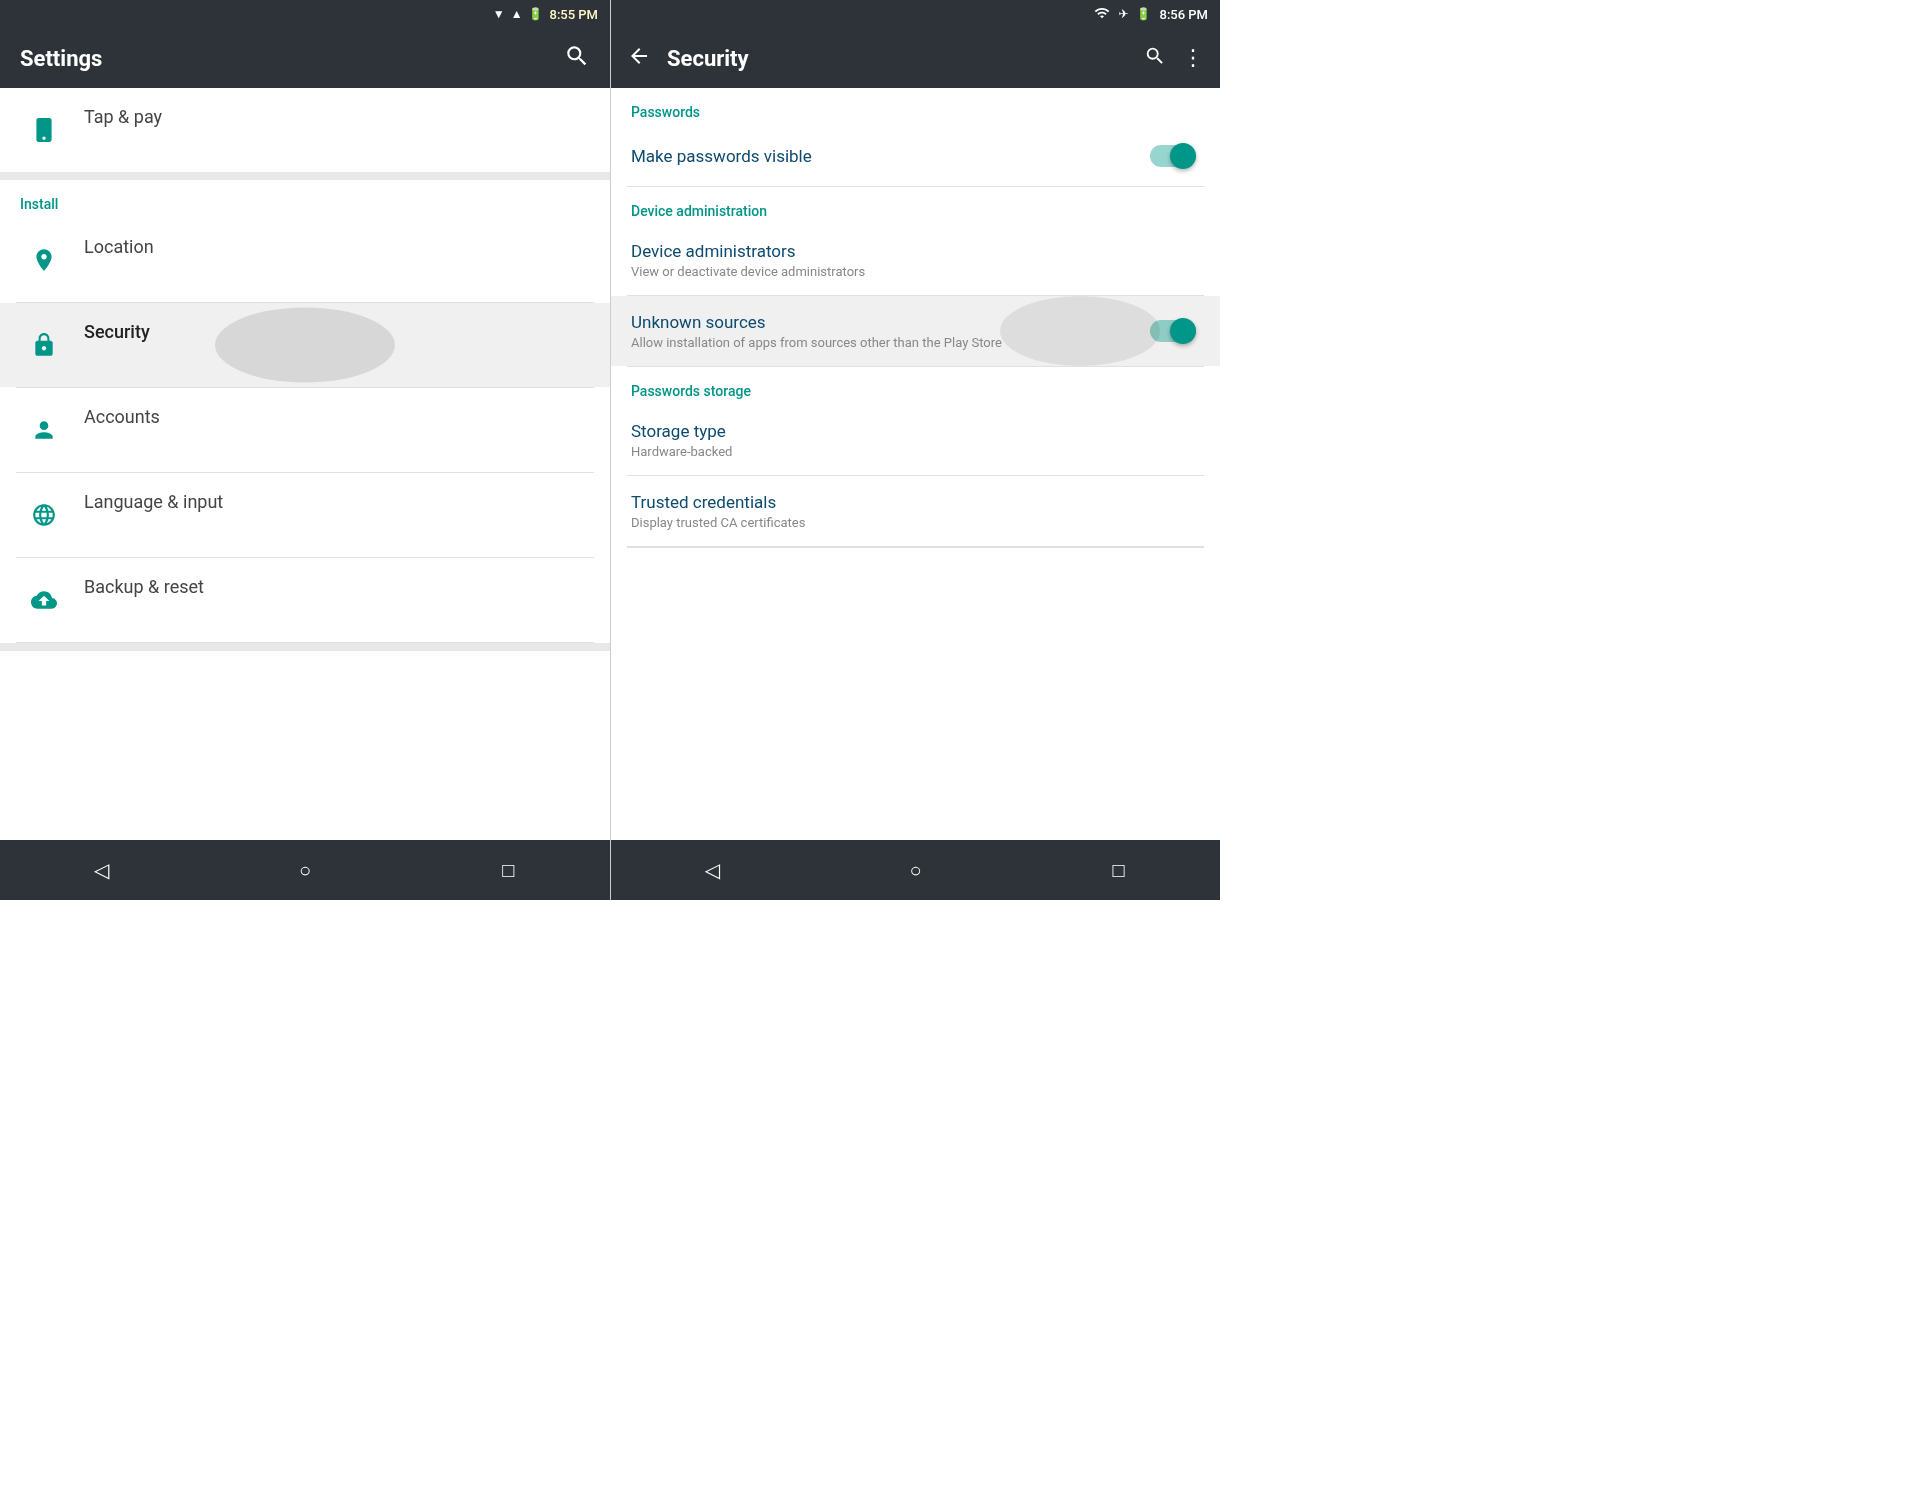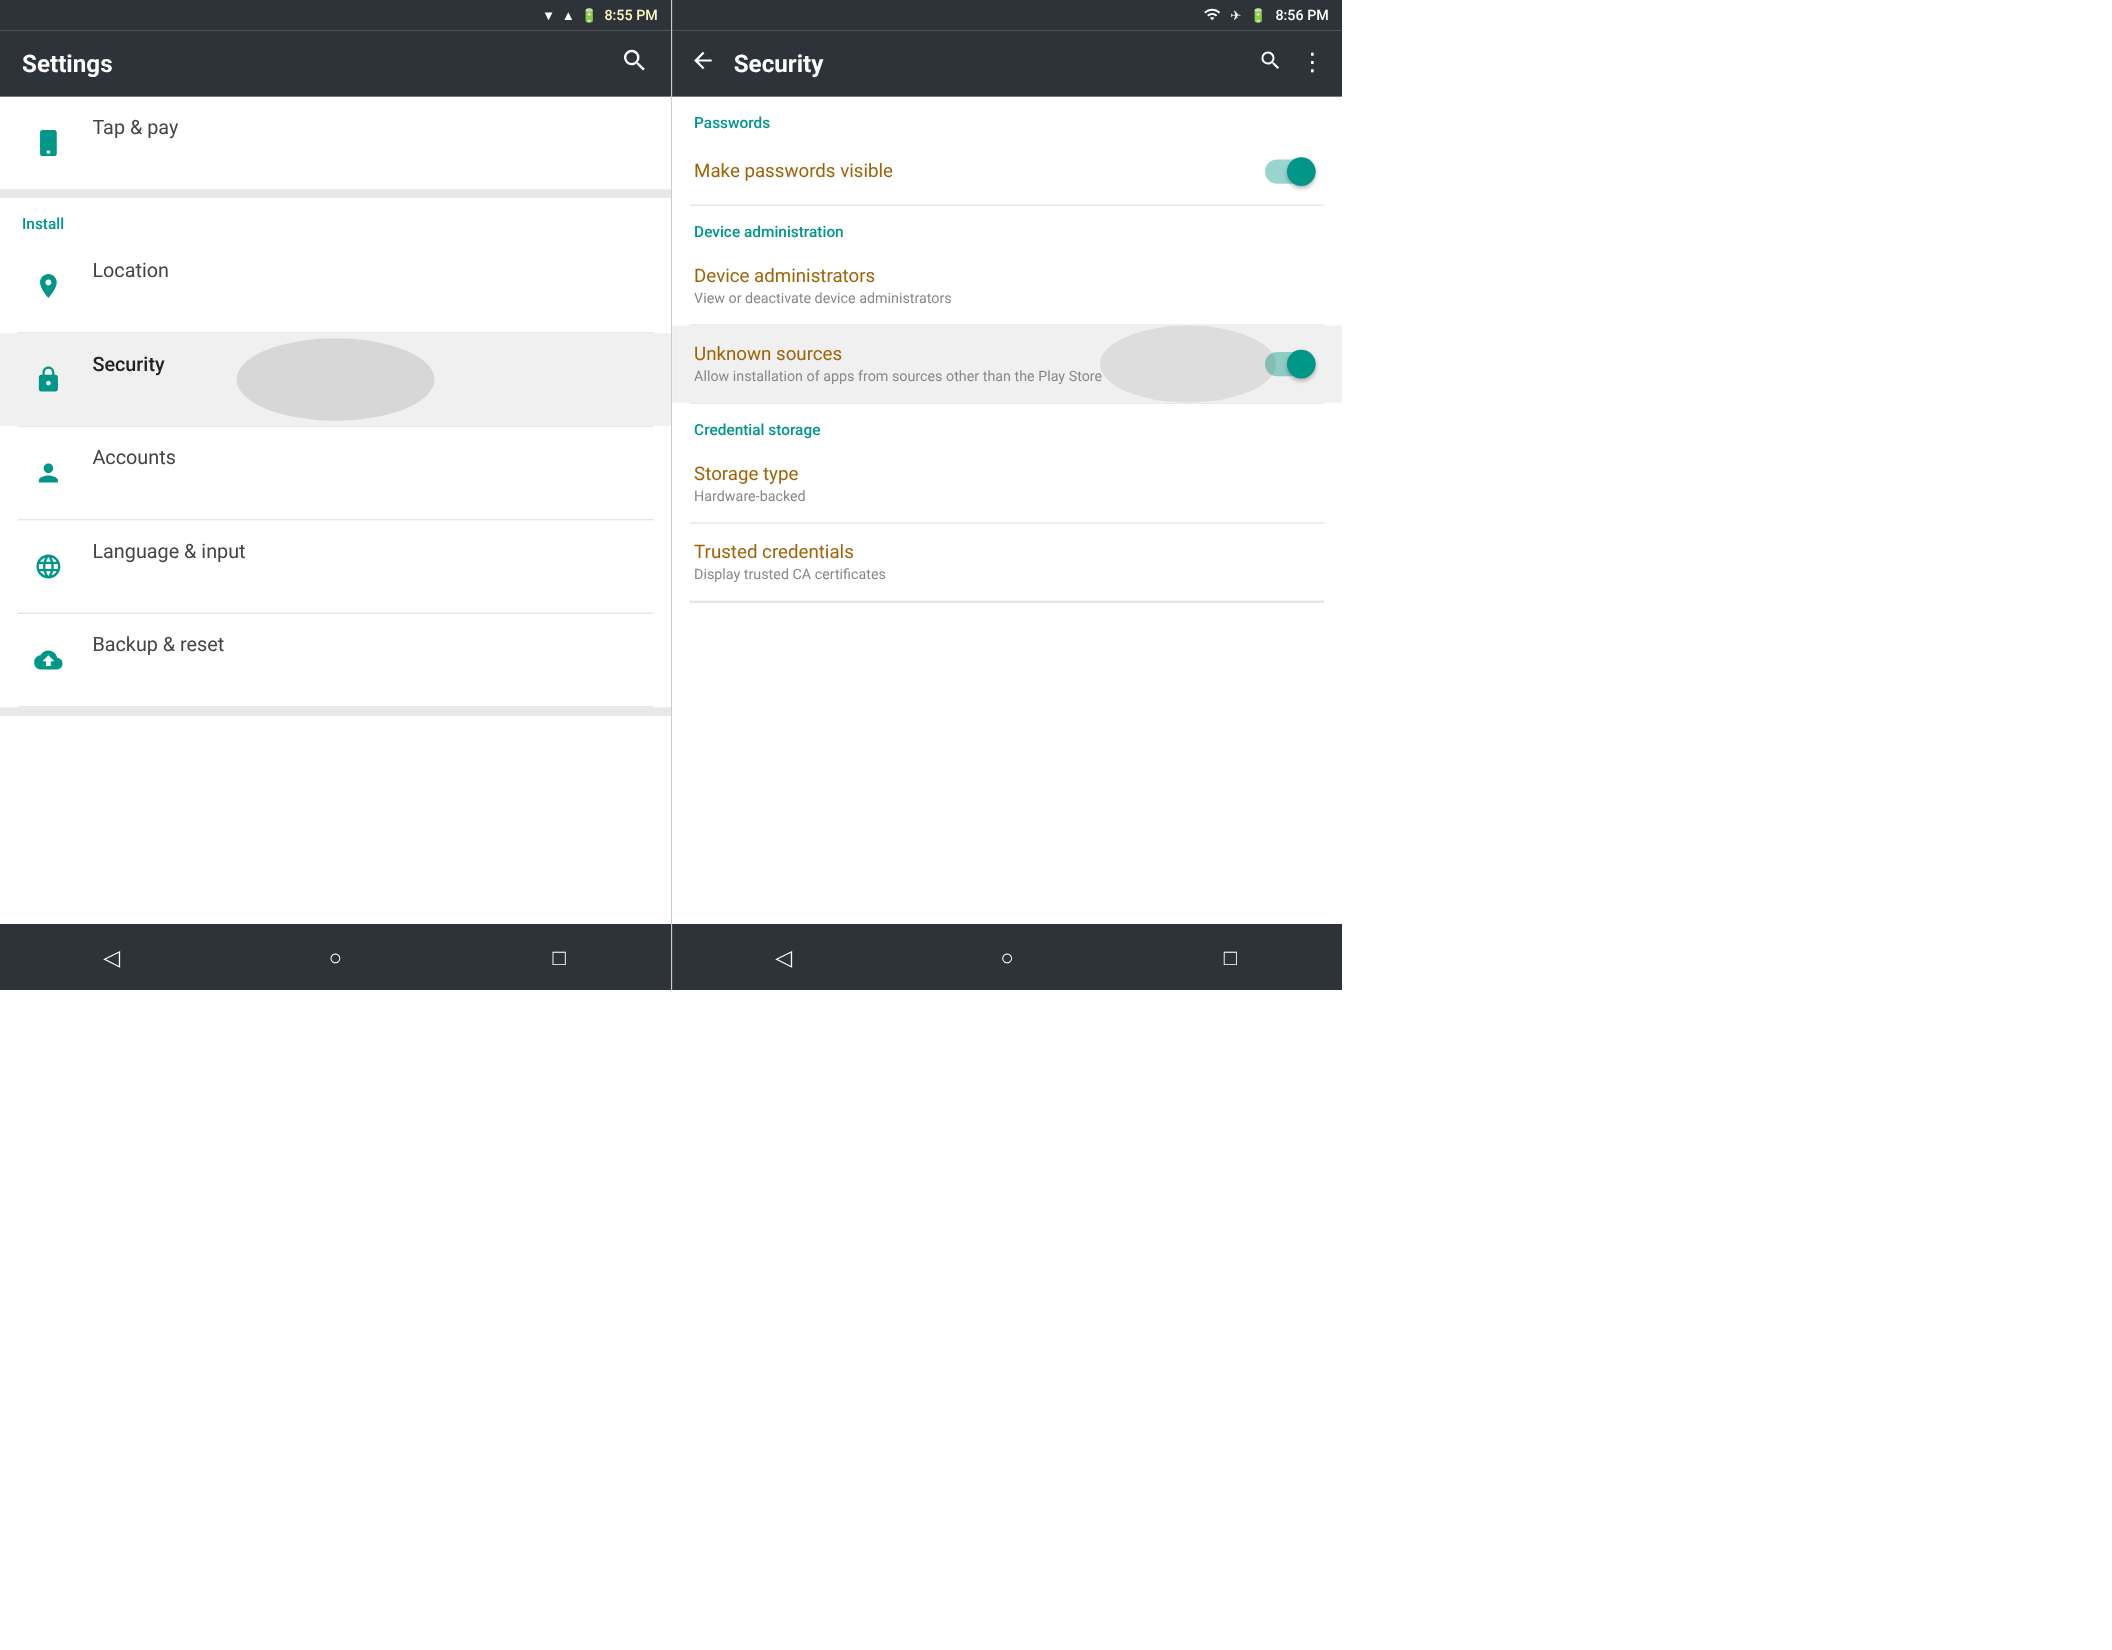--- a/index.html
+++ b/index.html
@@ -230,21 +230,21 @@
       height: 70px;
       background: rgba(0,0,0,0.08);
       border-radius: 50%;
       pointer-events: none;
     }
     .right-item .item-text {
       flex: 1;
     }
     .right-item .item-title {
       font-size: 17px;
-      color: #a16207;
+      color: #0c4a6e;
       font-weight: 400;
     }
     .right-item .item-subtitle {
       font-size: 13px;
       color: #888;
       margin-top: 3px;
     }
 
     
     .toggle {
@@ -454,21 +454,21 @@
         <div class="item-title">Unknown sources</div>
         <div class="item-subtitle">Allow installation of apps from sources other than the Play Store</div>
       </div>
       <div class="toggle">
         <div class="toggle-track on"></div>
         <div class="toggle-thumb on"></div>
       </div>
     </div>
     <div class="divider-line"></div>
 
-    <div class="right-section-header">Credential storage</div>
+    <div class="right-section-header">Passwords storage</div>
 
     <div class="right-item">
       <div class="item-text">
         <div class="item-title">Storage type</div>
         <div class="item-subtitle">Hardware-backed</div>
       </div>
     </div>
     <div class="divider-line"></div>
 
     <div class="right-item">

